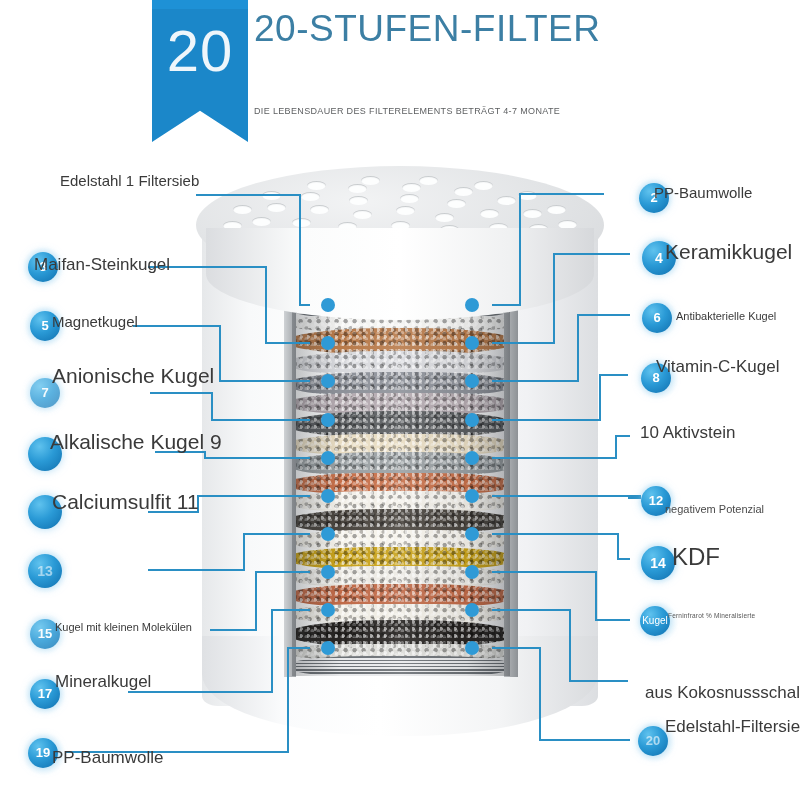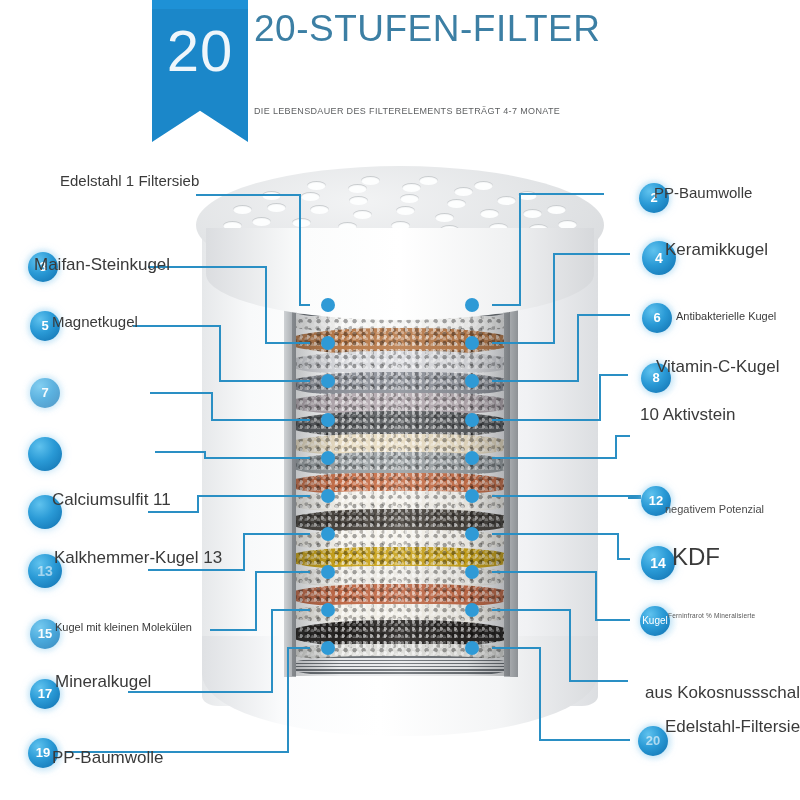--- a/index.html
+++ b/index.html
@@ -112,21 +112,21 @@
   .badge.lg{width:34px;height:34px;line-height:34px;font-size:14px;}
   .badge.plain{color:transparent;}
   .badge.word{font-size:10px;font-weight:400;letter-spacing:0;}
   .glow{
     position:absolute;border-radius:50%;
     background:radial-gradient(circle,rgba(150,210,240,.45) 0%,rgba(150,210,240,0) 70%);
   }
   .t-sm{font-size:11px;}
   .t-md{font-size:15px;}
   .t-lg{font-size:17px;}
-  .t-xl{font-size:17px;}
+  .t-xl{font-size:21px;}
   .t-xxl{font-size:24px;}
   .sub-sm{font-size:11px;color:#4a4a4a;}
   .tiny{font-size:6.5px;color:#555;letter-spacing:.2px;}
 </style>
 </head>
 <body>
 
 <div id="stage">
 
   <div class="ribbon">
@@ -287,33 +287,36 @@
   </div>
 
   <div class="glow" style="left:24px;top:305px;width:42px;height:42px"></div>
   <div class="badge md" style="left:30px;top:311px">5</div>
   <div class="lbl" style="left:52px;top:313px">
     <span class="txt t-md">Magnetkugel</span>
   </div>
 
   <div class="glow" style="left:24px;top:372px;width:42px;height:42px"></div>
   <div class="badge md" style="left:30px;top:378px;opacity:.72">7</div>
+  <div class="lbl" style="left:52px;top:364px">
+    <span class="txt t-xl">Anionische Kugel</span>
+  </div>
 
   <div class="badge lg plain" style="left:28px;top:437px"></div>
+  <div class="lbl" style="left:50px;top:430px">
+    <span class="txt t-xl">Alkalische Kugel 9</span>
+  </div>
 
   <div class="badge lg plain" style="left:28px;top:495px"></div>
   <div class="lbl" style="left:52px;top:490px">
     <span class="txt t-xl">Calciumsulfit 11</span>
   </div>
 
   <div class="glow" style="left:22px;top:548px;width:46px;height:46px"></div>
   <div class="badge lg" style="left:28px;top:554px;color:rgba(255,255,255,.55)">13</div>
-  <div class="lbl" style="left:54px;top:548px">
-    <span class="txt t-xl">Kalkhemmer-Kugel 13</span>
-  </div>
 
   <div class="glow" style="left:24px;top:613px;width:42px;height:42px"></div>
   <div class="badge md" style="left:30px;top:619px;opacity:.82">15</div>
   <div class="lbl" style="left:55px;top:617px">
     <span class="txt t-sm">Kugel mit kleinen Molekülen</span>
   </div>
 
   <div class="glow" style="left:24px;top:673px;width:42px;height:42px"></div>
   <div class="badge md" style="left:30px;top:679px">17</div>
   <div class="lbl" style="left:55px;top:672px">
@@ -343,21 +346,21 @@
   <div class="lbl" style="left:676px;top:306px">
     <span class="txt t-sm">Antibakterielle Kugel</span>
   </div>
 
   <div class="glow" style="left:637px;top:358px;width:42px;height:42px"></div>
   <div class="badge md" style="left:641px;top:363px">8</div>
   <div class="lbl" style="left:656px;top:357px">
     <span class="txt t-lg">Vitamin-C-Kugel</span>
   </div>
 
-  <div class="lbl" style="left:640px;top:405px">
+  <div class="lbl" style="left:640px;top:423px">
     <span class="txt t-lg">10 Aktivstein</span>
   </div>
 
   <div class="glow" style="left:637px;top:481px;width:40px;height:40px"></div>
   <div class="badge md" style="left:641px;top:486px">12</div>
   <div class="lbl" style="left:665px;top:499px">
     <span class="sub-sm">negativem Potenzial</span>
   </div>
 
   <div class="glow" style="left:636px;top:541px;width:44px;height:44px"></div>

